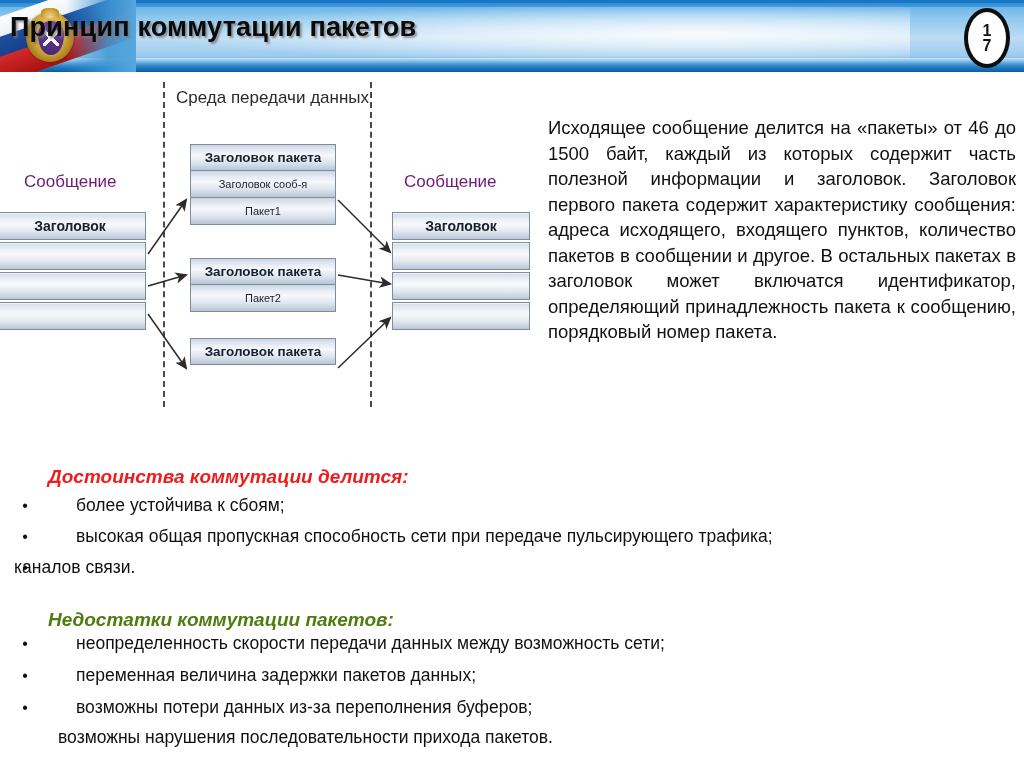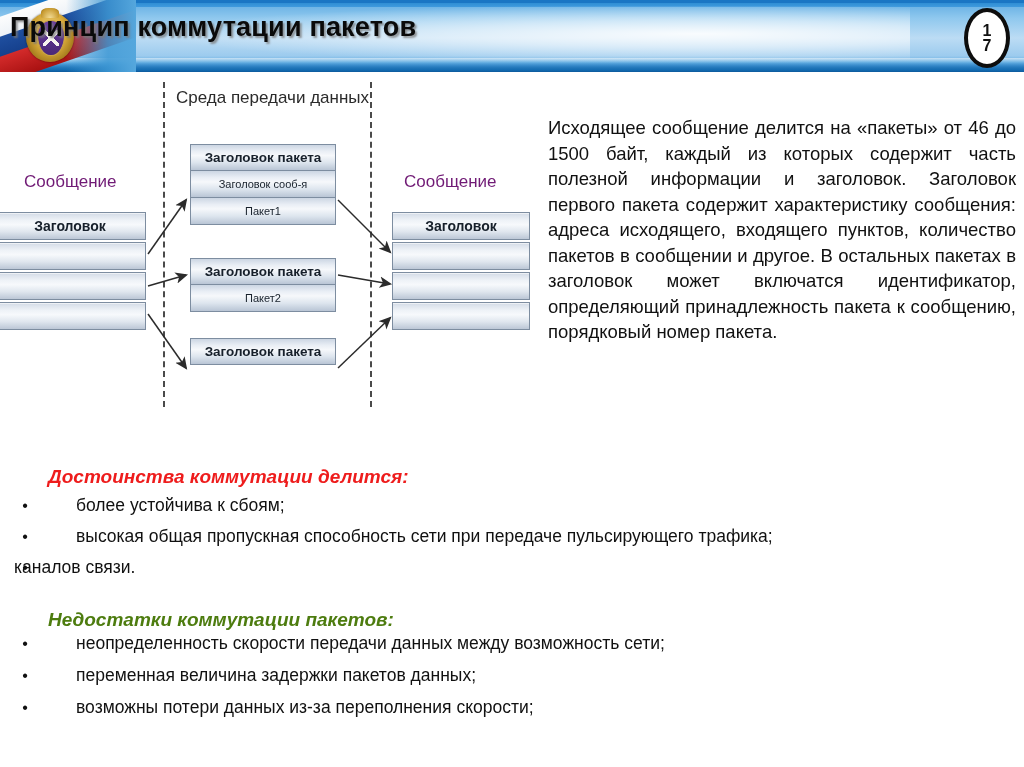--- a/index.html
+++ b/index.html
@@ -288,15 +288,18 @@
   <div class="li li-d1">
     <span class="bullet">•</span>
     <span class="txt">неопределенность скорости передачи данных между возможность сети;</span>
   </div>
   <div class="li li-d2">
     <span class="bullet">•</span>
     <span class="txt">переменная величина задержки пакетов данных;</span>
   </div>
   <div class="li li-d3">
     <span class="bullet">•</span>
-    <span class="txt">возможны потери данных из-за переполнения скорости;</span>
+    <span class="txt">возможны потери данных из-за переполнения буферов;</span>
+  </div>
+  <div class="li li-d4">
+    <span class="txt">возможны нарушения последовательности прихода пакетов.</span>
   </div>
 </div>
 
 </body></html>

